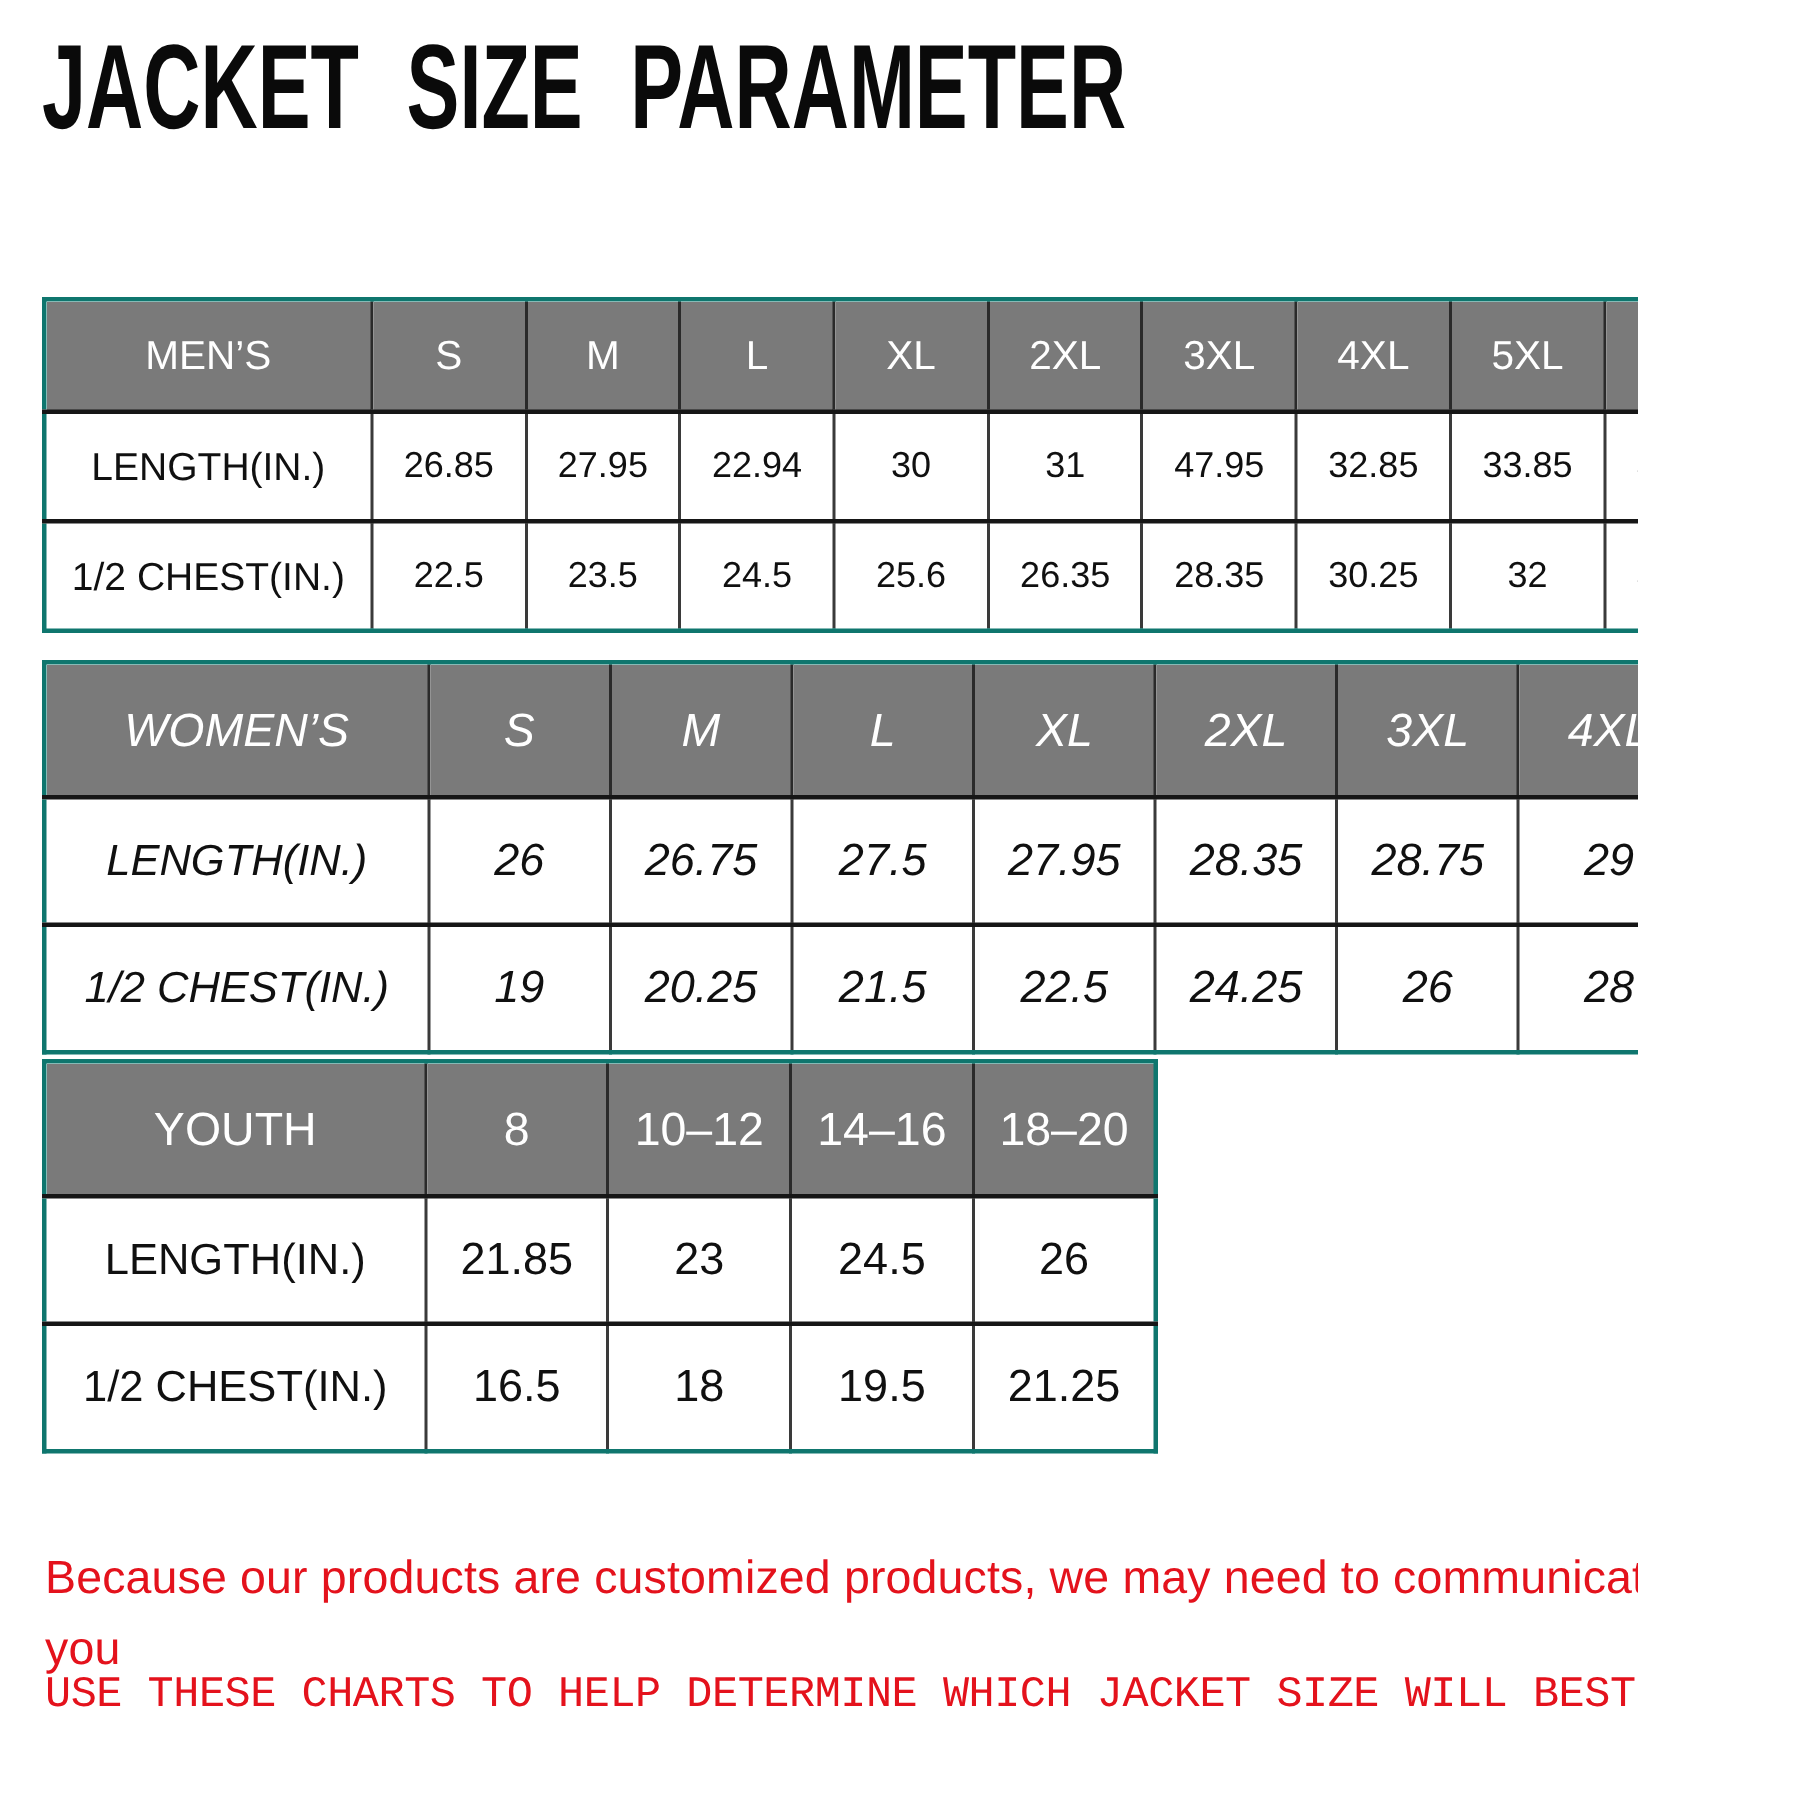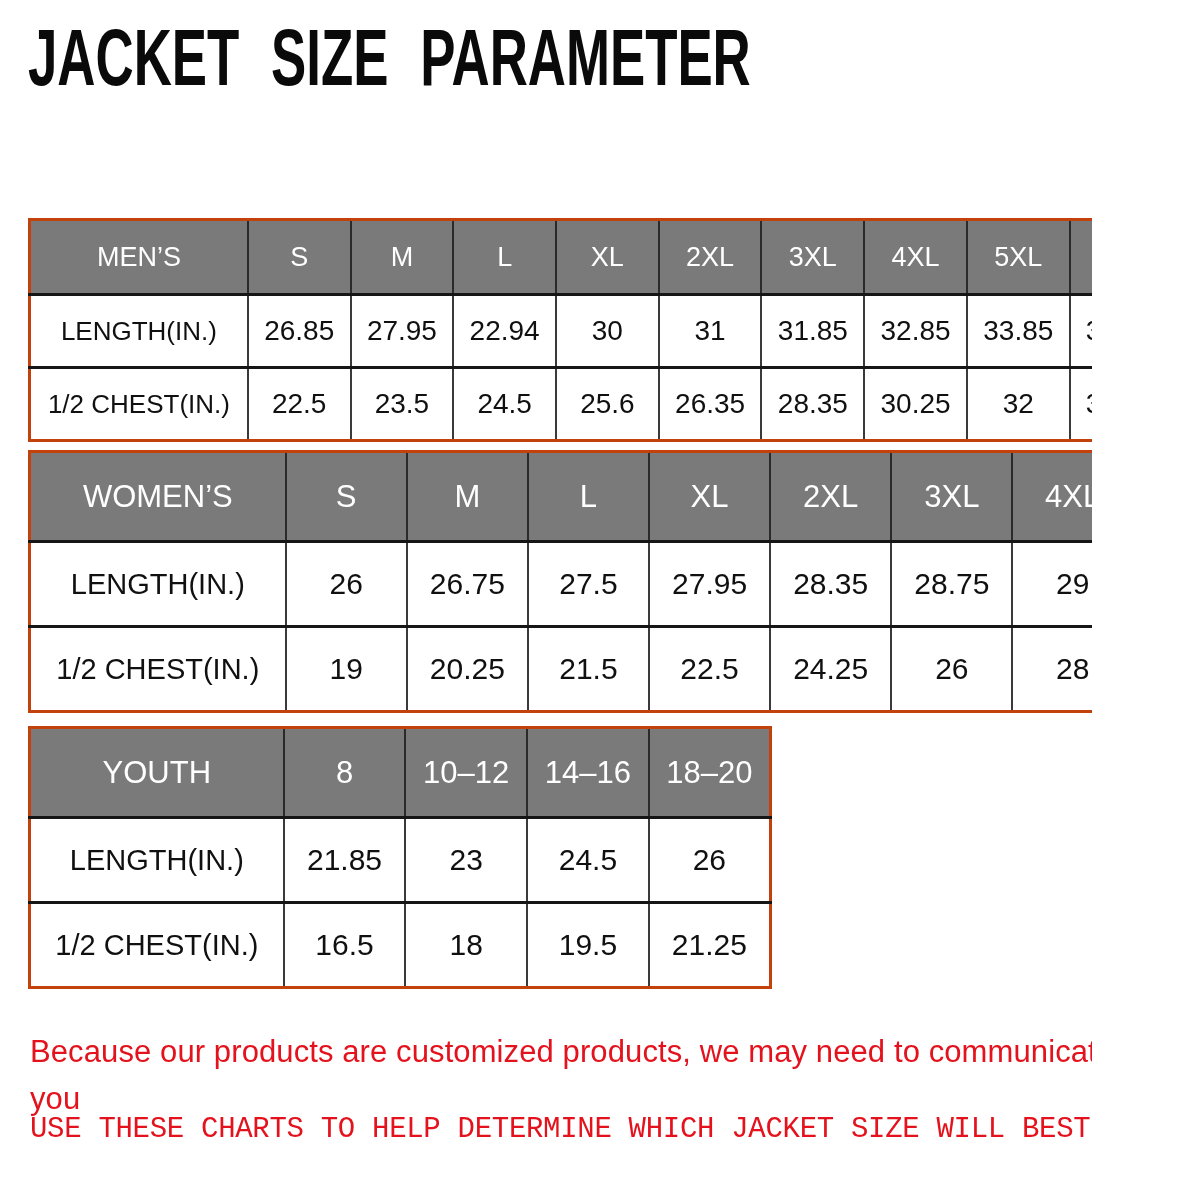--- a/index.html
+++ b/index.html
@@ -19,43 +19,42 @@
   }
   .note{
     position:absolute;left:30px;top:104px;width:950px;
     font-size:27px;line-height:40px;font-weight:normal;
     letter-spacing:0.2px;
   }
   .red{color:#e4121c;}
   .size-table{
     position:absolute;
     border-collapse:collapse;table-layout:fixed;
-    border:3px solid #c2410c;
-    margin-top:20px;
+    border:3px solid #0f766e;
   }
   .size-table th,.size-table td{
     border:2px solid #3a3a3a;
     text-align:center;vertical-align:middle;
     padding:0;overflow:hidden;
   }
   .size-table thead tr{border-bottom:3px solid #161616;}
   .size-table tbody tr{border-top:3px solid #161616;}
   .size-table thead th{
     background:#7a7a7a;color:#ffffff;font-weight:normal;
     border-color:#2a2a2a;
   }
   .size-table tbody th{background:#ffffff;color:#101010;font-weight:normal;}
   .size-table td{color:#101010;}
   .tbl-mens{left:28px;top:198px;width:1146px;}
   .tbl-mens thead tr{height:75px;}
   .tbl-mens tbody tr{height:73px;}
   .tbl-mens thead th{font-size:27px;}
   .tbl-mens tbody th{font-size:26px;}
-  .tbl-mens td{font-size:28px;}
-  .tbl-womens{left:28px;top:430px;width:1107px;}
+  .tbl-mens td{font-size:24px;}
+  .tbl-womens{left:28px;top:440px;width:1107px;font-style:italic;}
   .tbl-womens thead tr{height:90px;}
   .tbl-womens tbody tr{height:85px;}
   .tbl-womens thead th{font-size:31px;}
   .tbl-womens tbody th{font-size:29px;}
   .tbl-womens td{font-size:30px;}
   .tbl-youth{left:28px;top:706px;width:744px;}
   .tbl-youth thead tr{height:90px;}
   .tbl-youth tbody tr{height:85px;}
   .tbl-youth thead th{font-size:31px;}
   .tbl-youth tbody th{font-size:29px;}
@@ -107,21 +106,21 @@
         </tr>
       </thead>
     <tbody>
         <tr>
           <th>LENGTH(IN.)</th>
           <td>26.85</td>
           <td>27.95</td>
           <td>22.94</td>
           <td>30</td>
           <td>31</td>
-          <td>31.85</td>
+          <td>47.95</td>
           <td>32.85</td>
           <td>33.85</td>
           <td>34.85</td>
         </tr>
         <tr>
           <th>1/2 CHEST(IN.)</th>
           <td>22.5</td>
           <td>23.5</td>
           <td>24.5</td>
           <td>25.6</td>

